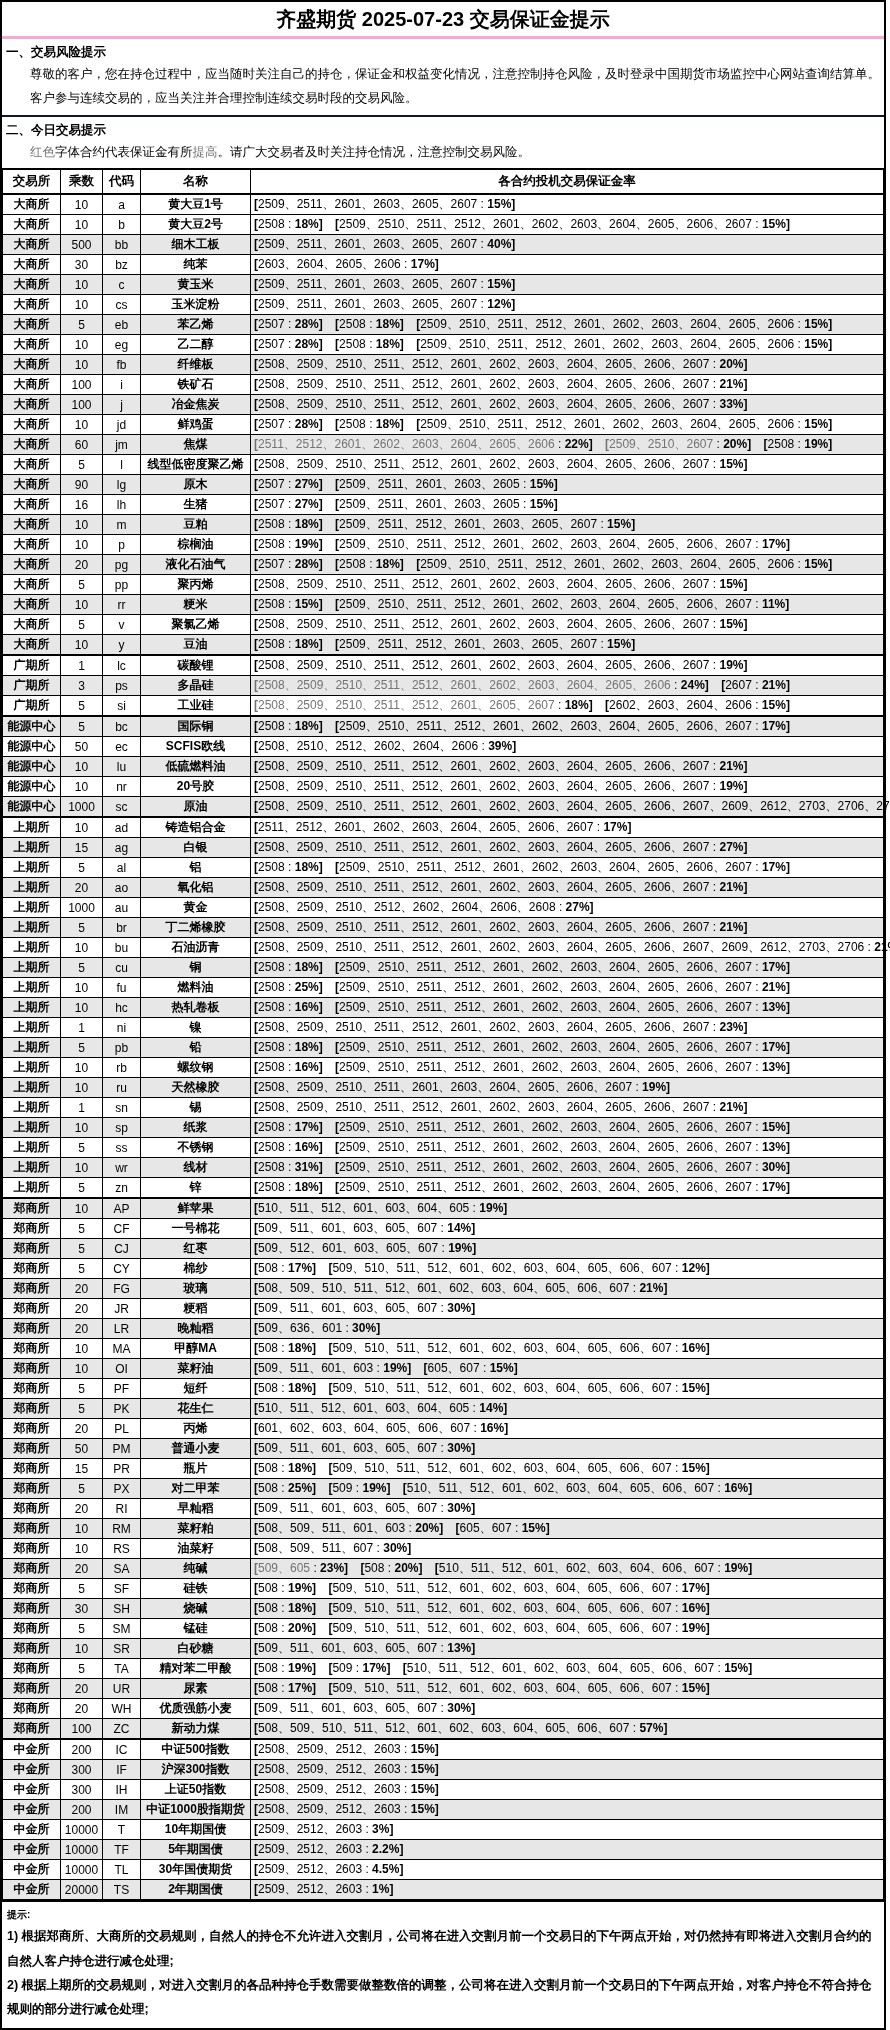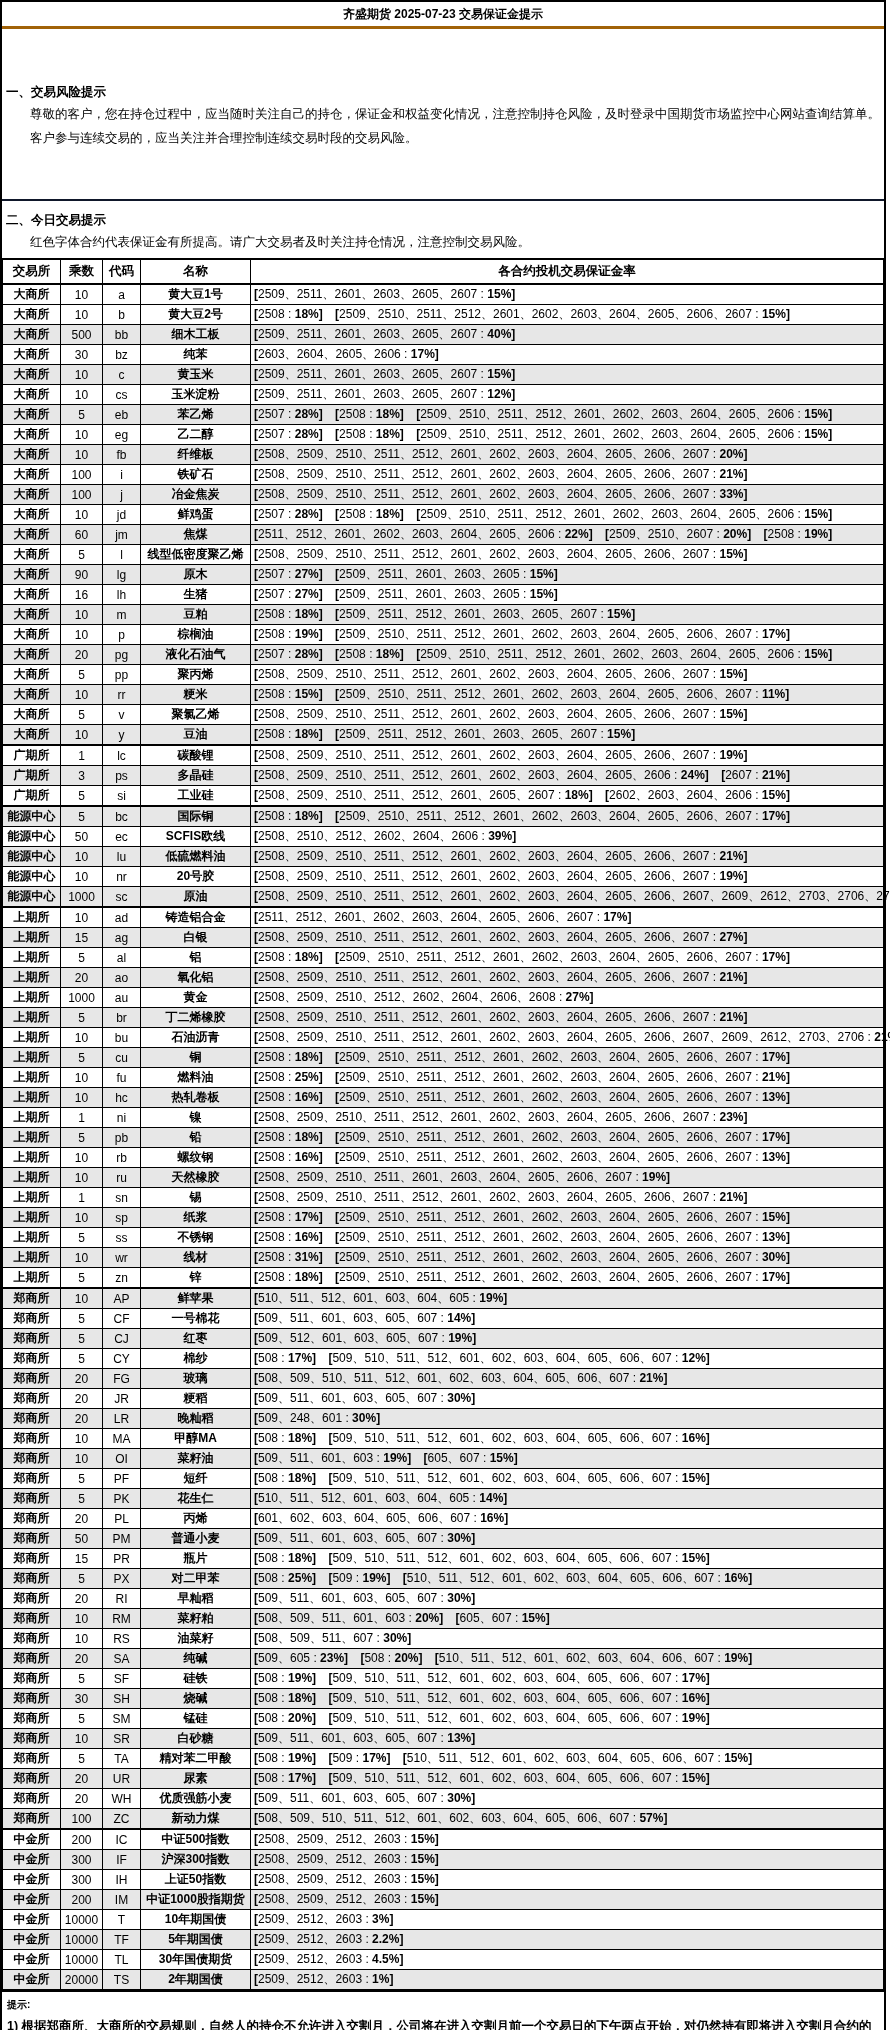--- a/index.html
+++ b/index.html
@@ -1,24 +1,24 @@
 <!DOCTYPE html>
 <html><head>
 <meta charset="utf-8">
 <style>
   html,body{margin:0;padding:0;background:#fff;}
   body{width:890px;font-family:"Liberation Sans","DejaVu Sans",sans-serif;color:#000;}
   .sheet{width:886px;border:2px solid #000;box-sizing:border-box;min-height:2026px;}
-  .title{font-size:12px;font-weight:bold;text-align:center;padding:4px 0 3px;border-bottom:3px solid #a16207;}
-  .sec{padding:8px 4px 4px;margin-top:44px;}
+  .title{font-size:20px;font-weight:bold;text-align:center;padding:4px 0 3px;border-bottom:3px solid #f9a8d4;}
+  .sec{padding:2px 4px 4px;}
   .sec-h{font-size:12.5px;font-weight:bold;padding:3px 0 2px;}
   .sec-p{font-size:12.5px;font-weight:normal;line-height:1.9;padding-left:24px;margin:0;}
   .sec-p.noind{padding-left:24px;}
   .divider{border-top:2px solid #0f172a;}
-  .red{color:#000000;}
+  .red{color:#737373;}
   table{width:100%;border-collapse:collapse;table-layout:fixed;}
   th,td{border:1px solid #000;padding:1px 3px;font-size:12px;vertical-align:middle;}
   thead th{font-weight:bold;font-size:12.5px;border-top:2.5px solid #000;border-bottom:2.5px solid #000;padding:3px 2px;}
   .col-ex{width:58px;}.col-mult{width:42px;}.col-code{width:38px;}.col-name{width:110px;}
   td.c{text-align:center;}
   td.cn{font-weight:bold;}
   tbody tr{height:17px;}
   tbody tr.alt{background:#e7e7e7;}
   tbody tr.group-start td{border-top:2.5px solid #000;}
   td.rate{line-height:1.25;}
@@ -454,21 +454,21 @@
           <td class="c">20</td>
           <td class="c">JR</td>
           <td class="c cn">粳稻</td>
           <td class="rate"><span class="g"><span class="br">[</span><span>509、511、601、603、605、607</span><span> : </span><span class="r">30%</span><span class="br">]</span></span> </td>
         </tr>
         <tr class="alt">
           <td class="c cn">郑商所</td>
           <td class="c">20</td>
           <td class="c">LR</td>
           <td class="c cn">晚籼稻</td>
-          <td class="rate"><span class="g"><span class="br">[</span><span>509、248、601</span><span> : </span><span class="r">30%</span><span class="br">]</span></span> </td>
+          <td class="rate"><span class="g"><span class="br">[</span><span>509、636、601</span><span> : </span><span class="r">30%</span><span class="br">]</span></span> </td>
         </tr>
         <tr>
           <td class="c cn">郑商所</td>
           <td class="c">10</td>
           <td class="c">MA</td>
           <td class="c cn">甲醇MA</td>
           <td class="rate"><span class="g"><span class="br">[</span><span>508</span><span> : </span><span class="r">18%</span><span class="br">]</span></span> <span class="g"><span class="br">[</span><span>509、510、511、512、601、602、603、604、605、606、607</span><span> : </span><span class="r">16%</span><span class="br">]</span></span> </td>
         </tr>
         <tr class="alt">
           <td class="c cn">郑商所</td>

